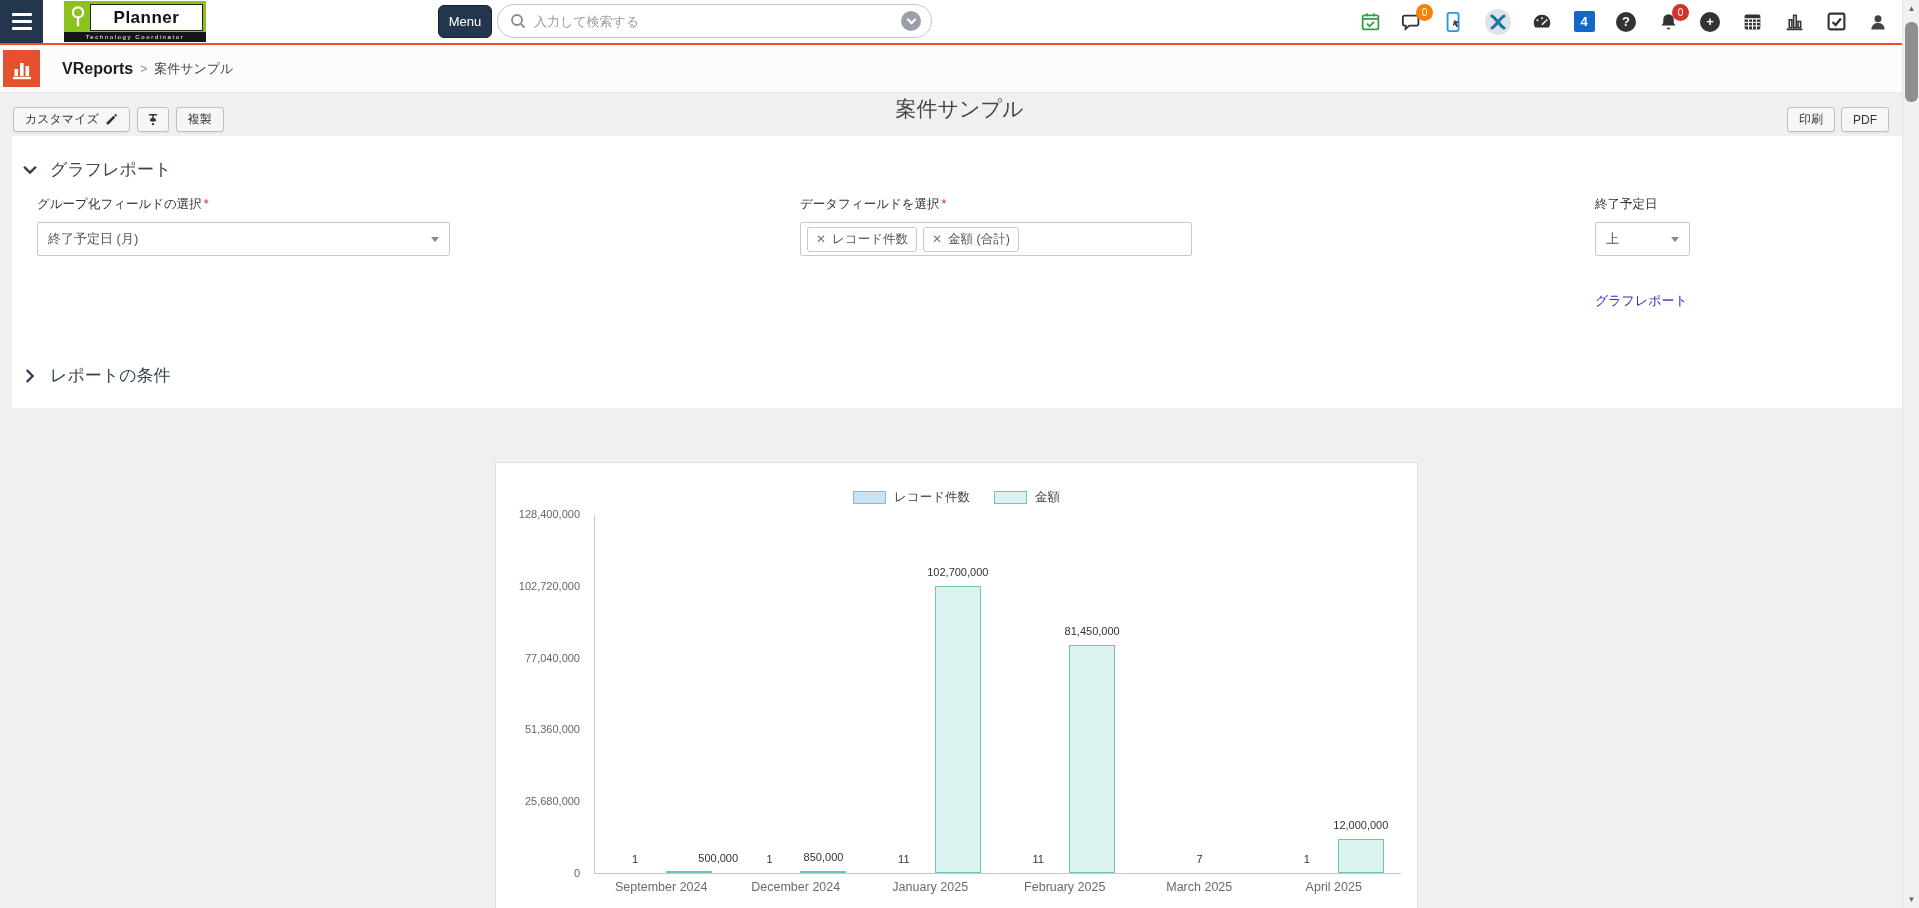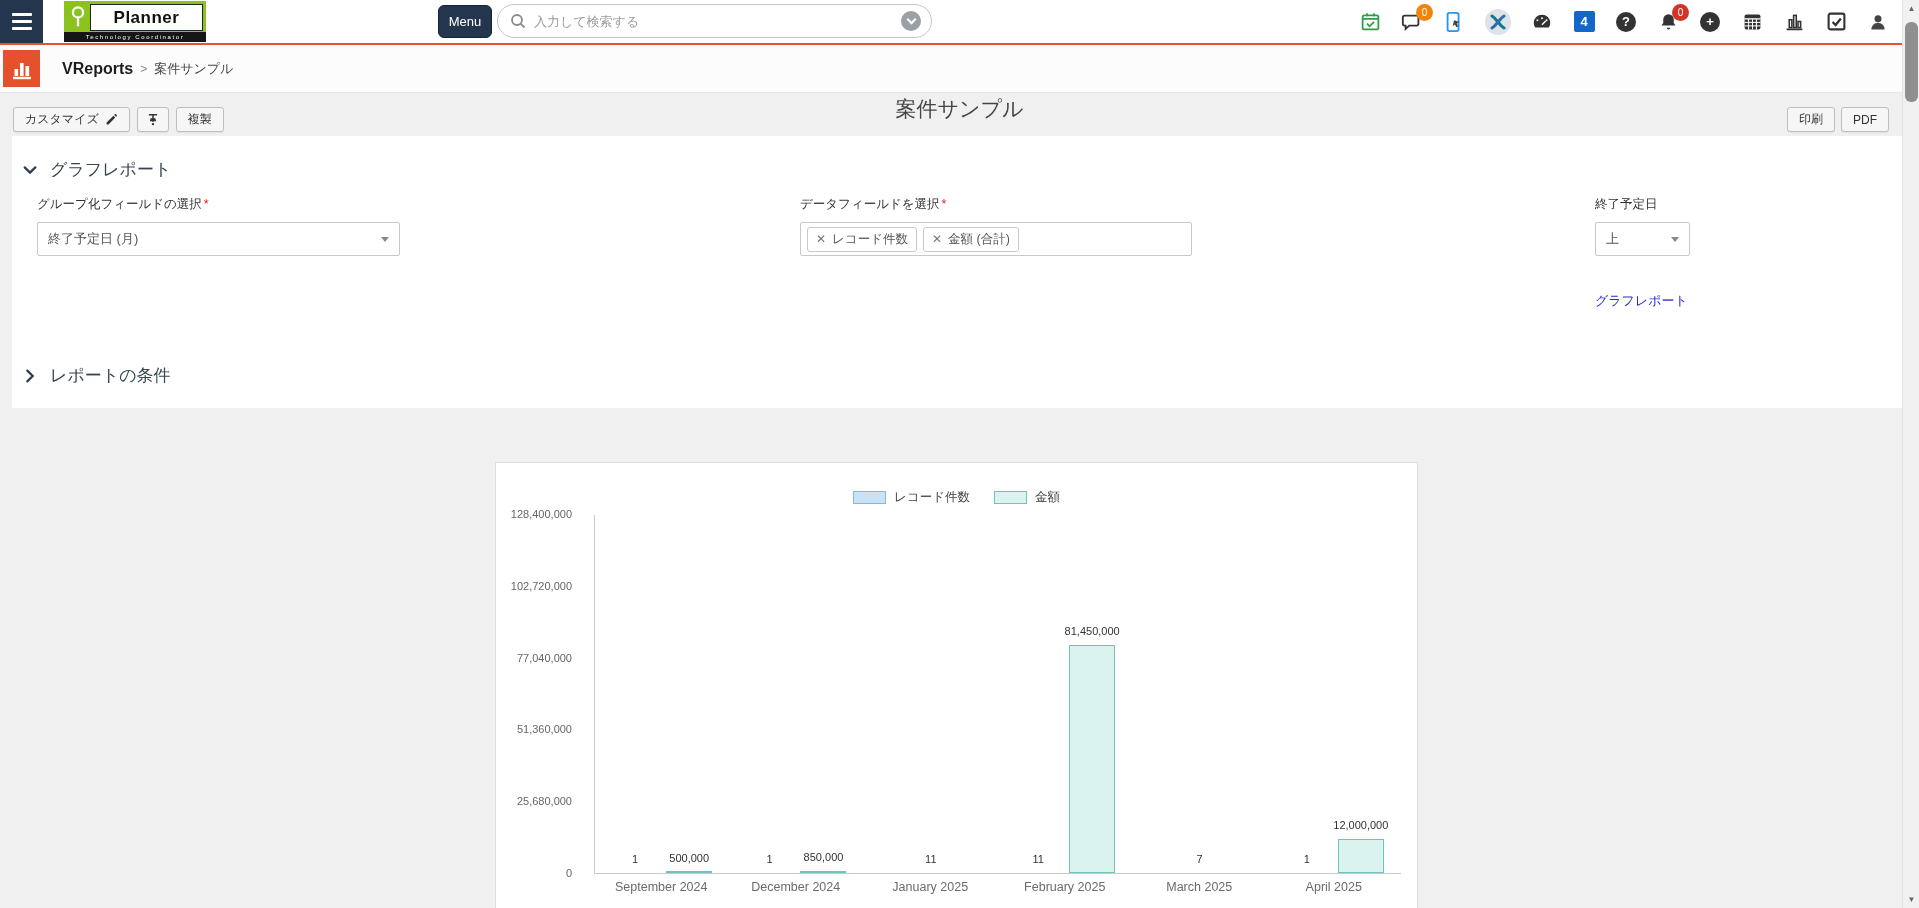--- a/index.html
+++ b/index.html
@@ -47,21 +47,21 @@
   .selectbox .caret{margin-left:auto;width:0;height:0;border-left:4px solid transparent;border-right:4px solid transparent;border-top:5px solid #888}
   .tagbox{position:absolute;height:34px;background:#fff;border:1px solid #c9c9c9;border-radius:2px;display:flex;align-items:center;gap:6px;padding:0 6px;cursor:text}
   .tag{display:flex;align-items:center;gap:6px;border:1px solid #c9c9c9;border-radius:3px;padding:3px 8px;font-size:12.5px;color:#555;background:#fff}
   .tag .x{color:#777;font-size:12px;cursor:pointer;line-height:1}
   .adv-link{position:absolute;font-size:13px;color:#2a2ad2;cursor:pointer}
   .chart-card{position:absolute;left:495px;top:462px;width:923px;height:560px;background:#fff;border:1px solid #ddd}
   .chart-legend{position:absolute;left:0;top:26px;width:100%;display:flex;justify-content:center;gap:24px}
   .legend-item{display:flex;align-items:center;gap:8px;font-size:12.5px;color:#444}
   .legend-swatch{width:33px;height:13px;border:1px solid;display:inline-block}
   .y-labels{position:absolute;left:0;top:52px;width:88px;height:359px}
-  .y-tick{position:absolute;right:12px;font-size:11px;color:#666;white-space:nowrap}
+  .y-tick{position:absolute;right:4px;font-size:11px;color:#666;white-space:nowrap}
   .plot-columns{position:absolute;left:98px;top:52px;width:807px;height:359px;border-left:1px solid #c9c9c9;border-bottom:1px solid #c9c9c9;display:flex}
   .chart-col{flex:1;position:relative;display:flex;align-items:flex-end;justify-content:center}
   .bar-slot{position:relative;width:54px;height:100%}
   .bar{position:absolute;bottom:0;left:50%;transform:translateX(-50%);width:46px;border:1px solid}
   .bar-label{position:absolute;left:50%;transform:translateX(-50%);font-size:11px;color:#333;white-space:nowrap}
   .x-labels{position:absolute;left:98px;top:417px;width:807px;display:flex}
   .x-label{flex:1;text-align:center;font-size:12.5px;color:#6b6b6b}
   svg{display:block}
 </style>
 </head>
@@ -232,21 +232,21 @@
   <div class="sec-head" style="left:10px;top:22px">
     <svg width="16" height="16" viewBox="0 0 24 24">
         <path d="M4 8 L12 16 L20 8" fill="none" stroke="#2f3e4e" stroke-width="3.4" stroke-linecap="round"></path>
       </svg>
     <span>グラフレポート</span>
   </div>
 
   <div class="field-label" style="left:25px;top:60px">
     <span>グループ化フィールドの選択</span><span class="req">*</span>
   </div>
-  <div class="selectbox" style="left:25px;top:86px;width:363px">
+  <div class="selectbox" style="left:25px;top:86px;width:413px">
     <span>終了予定日 (月)</span>
     <span class="caret"></span>
   </div>
 
   <div class="field-label" style="left:788px;top:60px">
     <span>データフィールドを選択</span><span class="req">*</span>
   </div>
   <div class="tagbox" style="left:788px;top:86px;width:392px">
     <span class="tag">
       <span class="x">✕</span>
@@ -292,35 +292,39 @@
       <div class="y-tick" style="top: 280.2px;">25,680,000</div>
       <div class="y-tick" style="top: 352px;">0</div>
     </div>
   <div class="plot-columns" id="plot-columns">
       <div class="chart-col">
         <div class="bar-slot">
           <div class="bar-label" style="bottom: 8px;">1</div>
         </div>
         <div class="bar-slot">
           <div class="bar" style="height: 1.39797px; background: rgb(218, 243, 239); border-color: rgb(111, 195, 189);"></div>
-          <div class="bar-label" style="bottom: 9.39798px;">500,000</div>
+          <div class="bar-label" style="bottom: 9.39798px; margin-left: 29px;">500,000</div>
         </div>
       </div>
       <div class="chart-col">
         <div class="bar-slot">
           <div class="bar-label" style="bottom: 8px;">1</div>
         </div>
         <div class="bar-slot">
           <div class="bar" style="height: 2.37656px; background: rgb(218, 243, 239); border-color: rgb(111, 195, 189);"></div>
           <div class="bar-label" style="bottom: 10.3766px;">850,000</div>
         </div>
       </div>
       <div class="chart-col">
         <div class="bar-slot">
           <div class="bar-label" style="bottom: 8.00003px;">11</div>
+        </div>
+        <div class="bar-slot">
+          <div class="bar" style="height: 287.144px; background: rgb(218, 243, 239); border-color: rgb(111, 195, 189);"></div>
+          <div class="bar-label" style="bottom: 295.144px;">102,700,000</div>
         </div>
       </div>
       <div class="chart-col">
         <div class="bar-slot">
           <div class="bar-label" style="bottom: 8.00003px;">11</div>
         </div>
         <div class="bar-slot">
           <div class="bar" style="height: 227.73px; background: rgb(218, 243, 239); border-color: rgb(111, 195, 189);"></div>
           <div class="bar-label" style="bottom: 235.73px;">81,450,000</div>
         </div>

